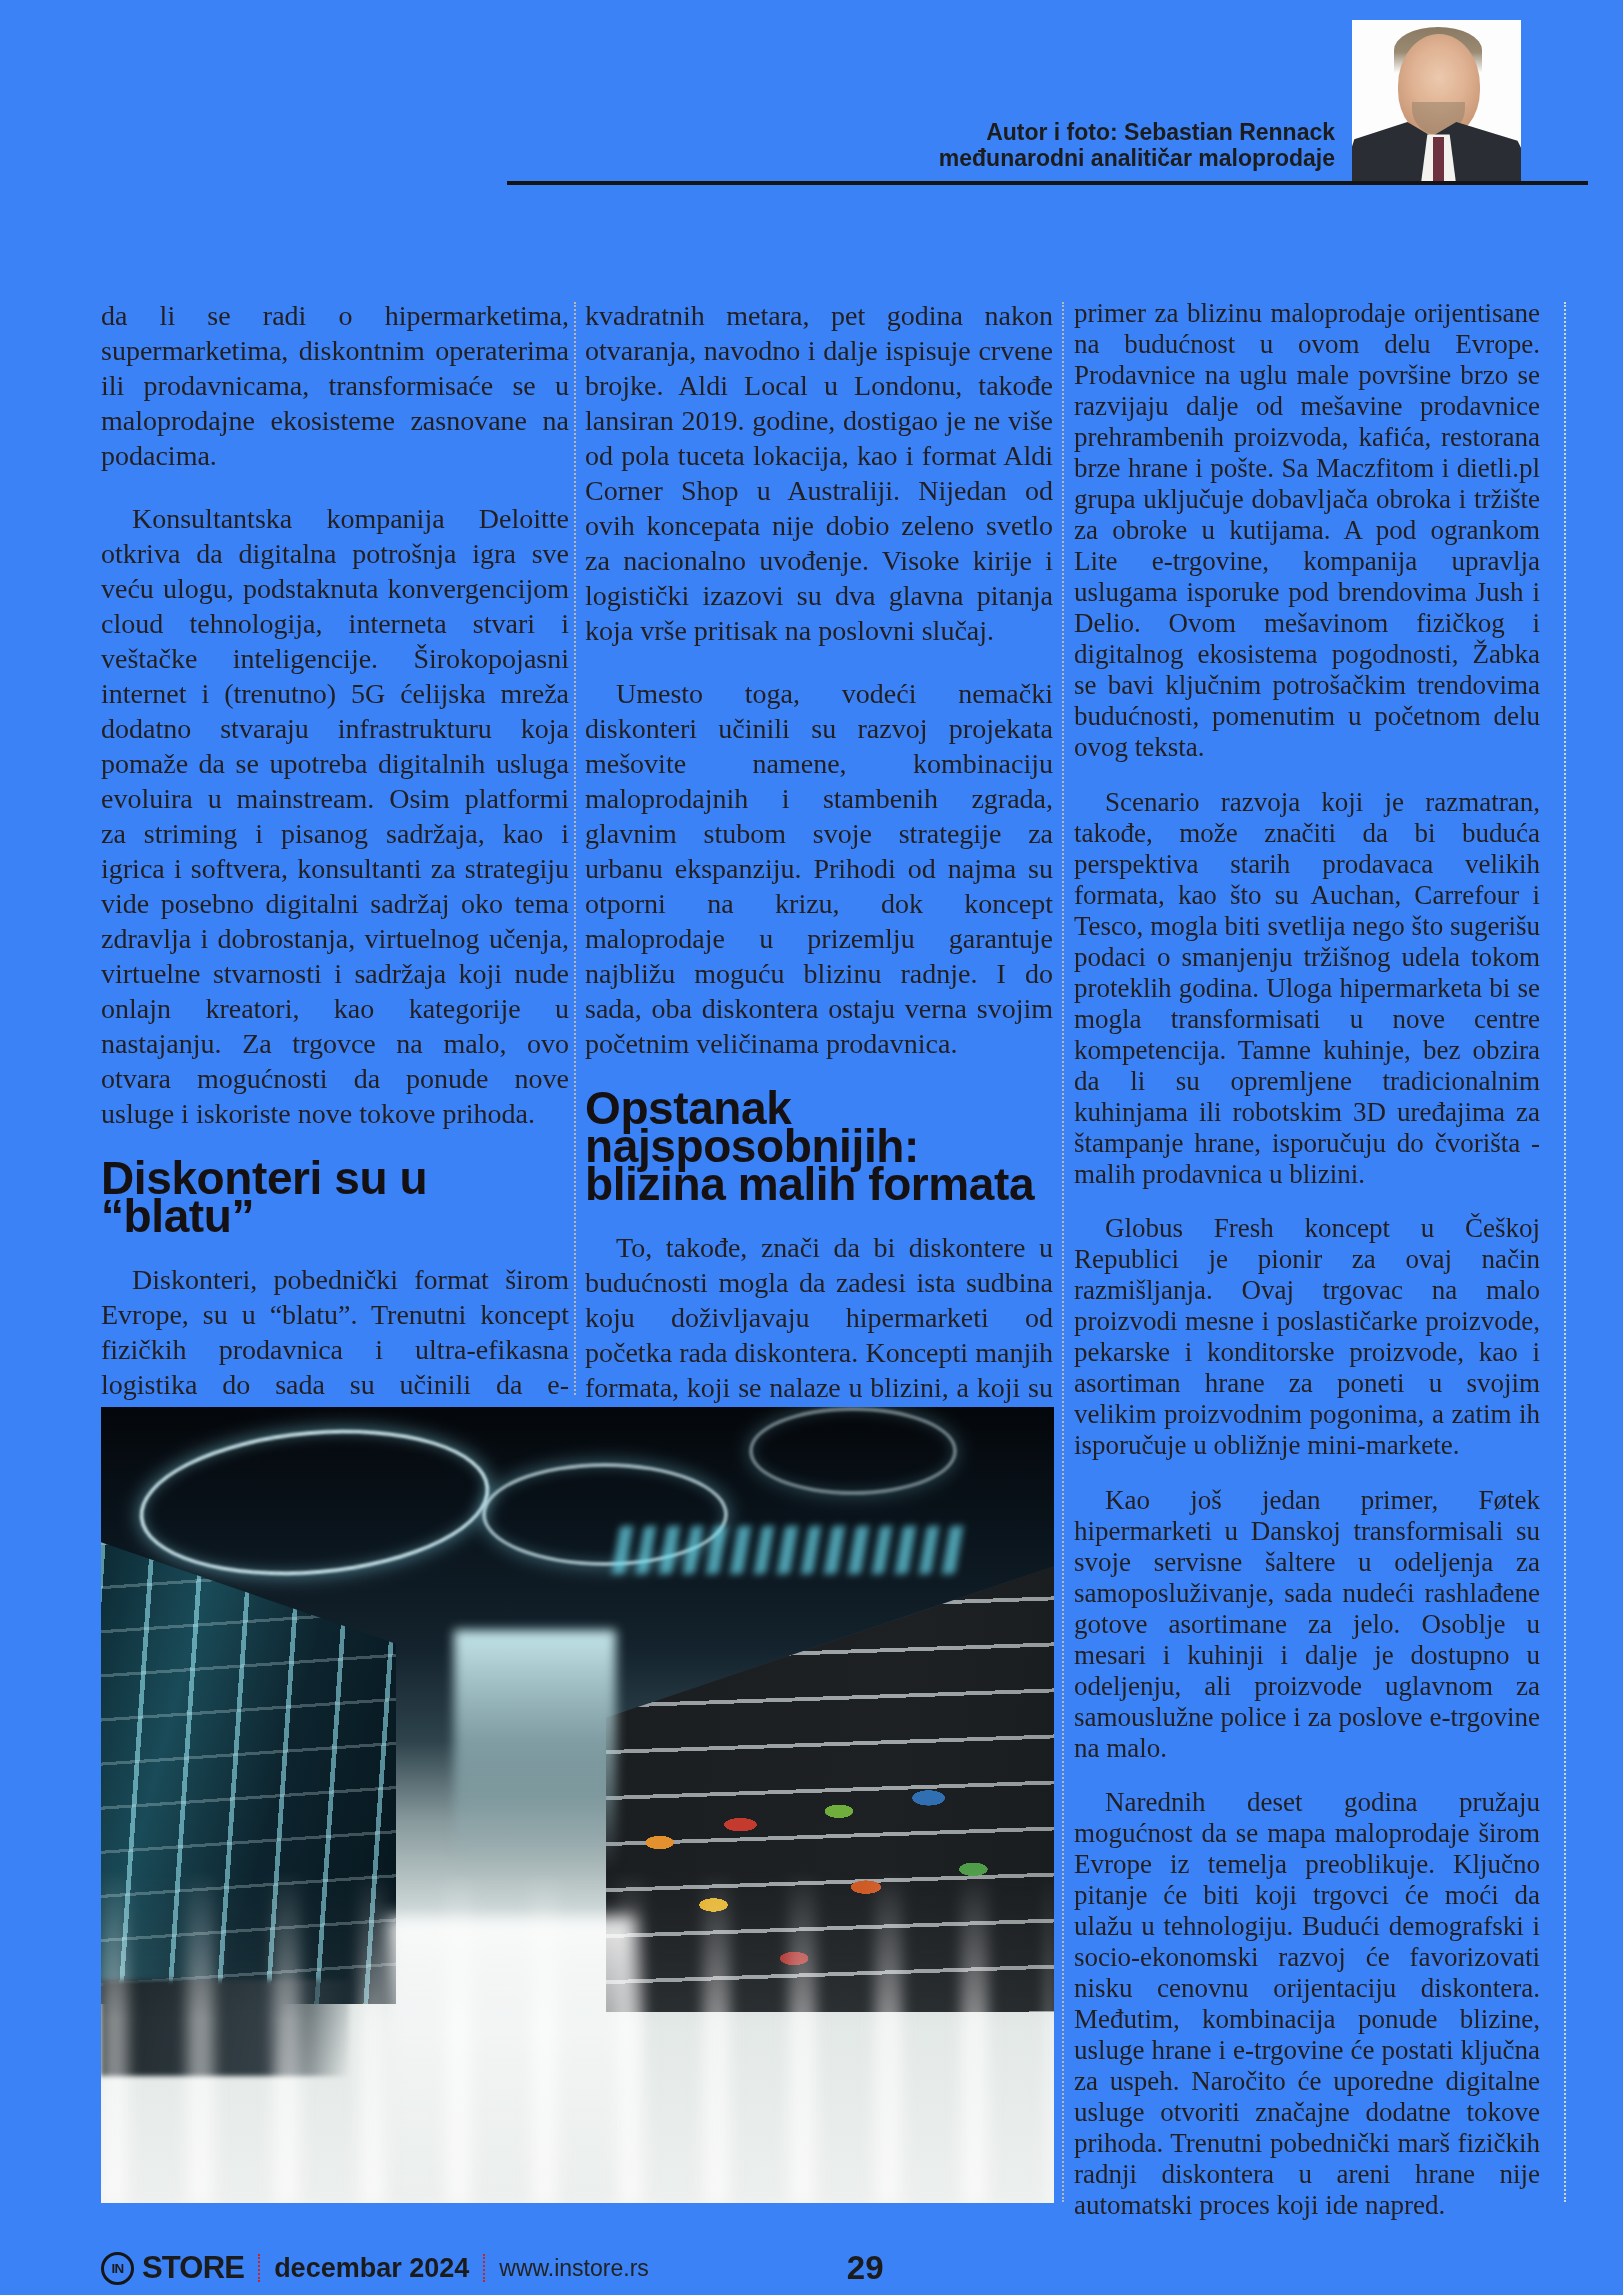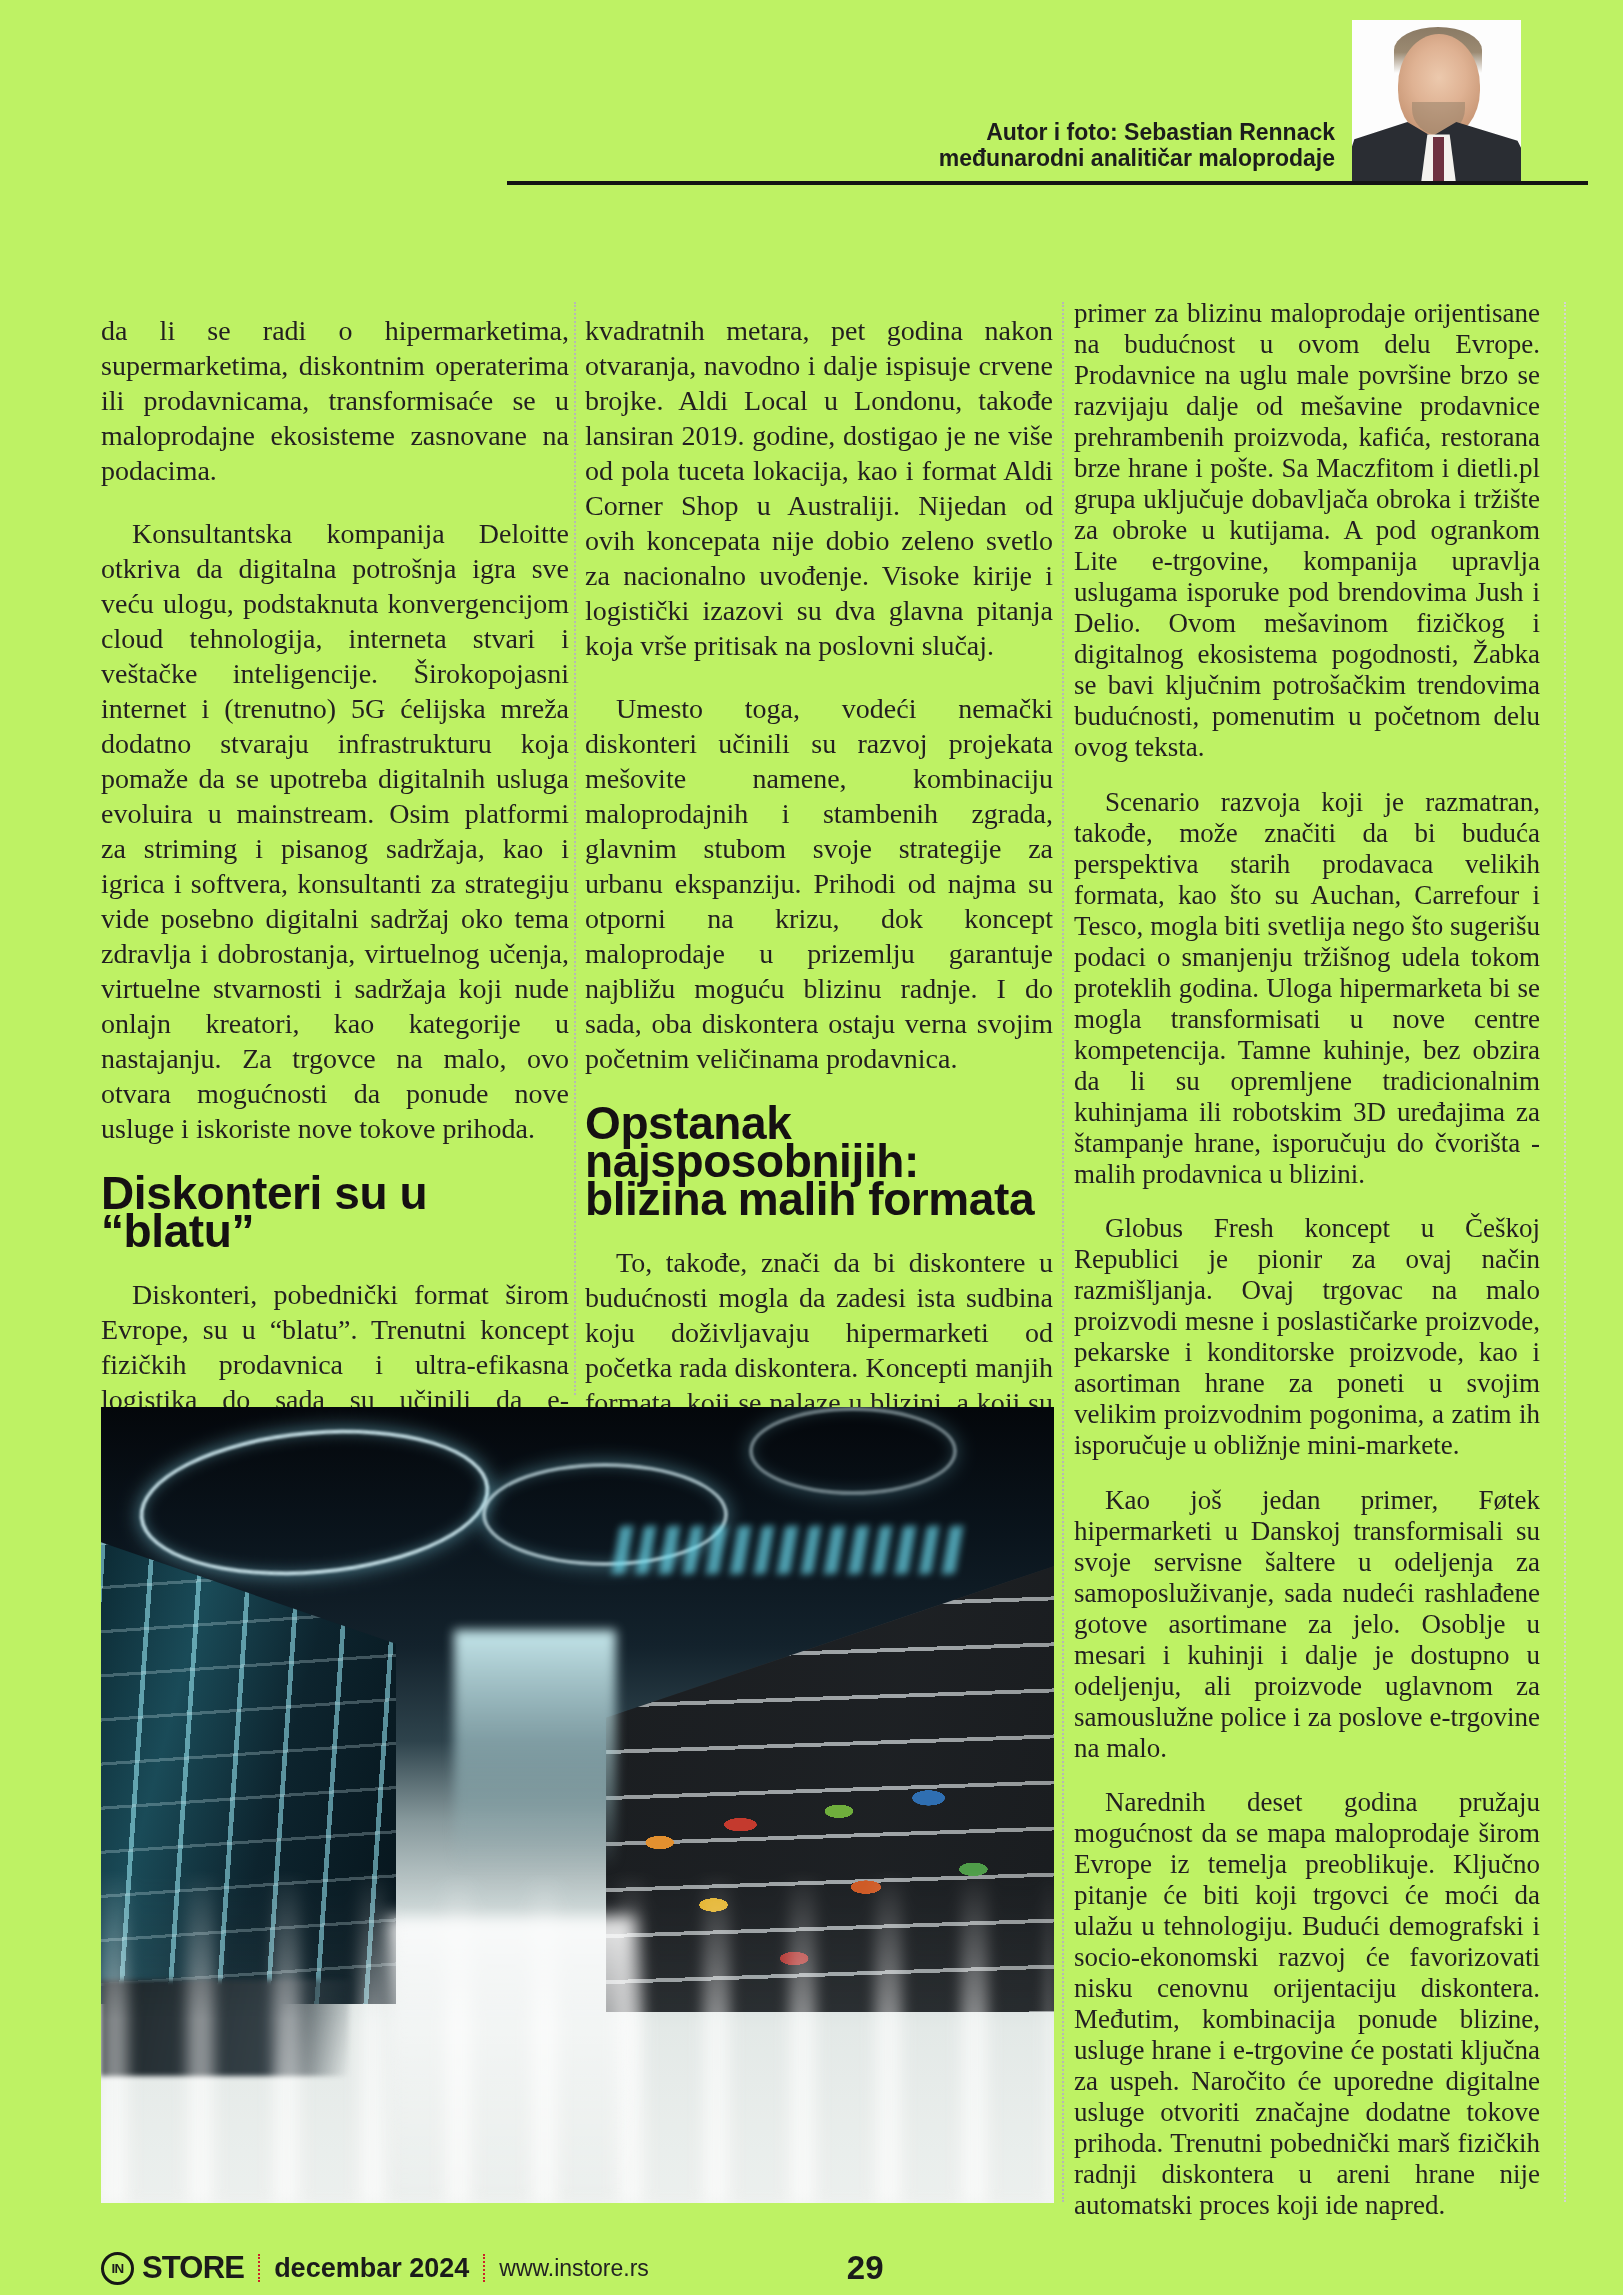--- a/index.html
+++ b/index.html
@@ -1,16 +1,16 @@
 <!DOCTYPE html>
 <html style="font-size:12.6px"><head>
 <meta charset="utf-8">
 <style>
   html,body{margin:0;padding:0;background:#ffffff;}
-  .page{position:relative;width:1623px;height:2295px;background:#bef264;
+  .page{position:relative;width:1623px;height:2295px;background:#3b82f6;
         font-family:"Liberation Serif",serif;color:#231f20;overflow:hidden;}
 
   
   .credit{position:absolute;top:119px;right:288px;text-align:right;
           font-family:"Liberation Sans",sans-serif;font-weight:bold;
           font-size:23px;line-height:26px;color:#1c1c1c;}
   .header-rule{position:absolute;left:507px;top:181px;width:1081px;height:3.9px;background:#141414;}
   .portrait{position:absolute;left:1352px;top:20.4px;width:169px;height:163px;overflow:hidden;background:#fdfdfd;}
   .p-suit{position:absolute;left:-14px;bottom:-6.3px;width:204px;height:72px;background:#2a2d33;
           clip-path:polygon(0 100%,8% 30%,34% 6%,46% 26%,58% 6%,88% 32%,100% 100%);}
@@ -22,21 +22,21 @@
   .p-hair{position:absolute;left:42px;top:6.3px;width:88px;height:46px;border-radius:50% 50% 0 0;
           background:linear-gradient(180deg,#8a7a64 0%,#9b8a72 55%,rgba(155,138,114,0) 100%);}
   .p-beard{position:absolute;left:60px;top:82px;width:53px;height:33px;border-radius:0 0 31px 31px;
            background:rgba(150,130,105,0.55);}
 
   
   .col{position:absolute;top:298px;width:468px;text-align:justify;}
   .col-1{left:101px;font-size:28px;line-height:35px;}
   .col-2{left:585px;font-size:28px;line-height:35px;}
   .col-3{left:1074px;width:466px;font-size:27px;line-height:31px;}
-  .col p{margin:15px 0 28px 0;}
+  .col p{margin:0 0 28px 0;}
   .col-3 p{margin:0 0 23.6px 0;}
   .indent{text-indent:31px;}
   .sec-head{font-family:"Liberation Sans",sans-serif;font-weight:bold;color:#151112;
             font-size:46px;line-height:38px;letter-spacing:-0.4px;text-align:left;
             margin:11px 0 27px 0;}
   .col-3 .sec-head{margin:14px 0 23.6px 0;}
 
   
   .vsep{position:absolute;border-left:2.4px dotted #b7b7b7;width:0;}
   .vsep-1{left:574px;top:302px;height:1093px;}

